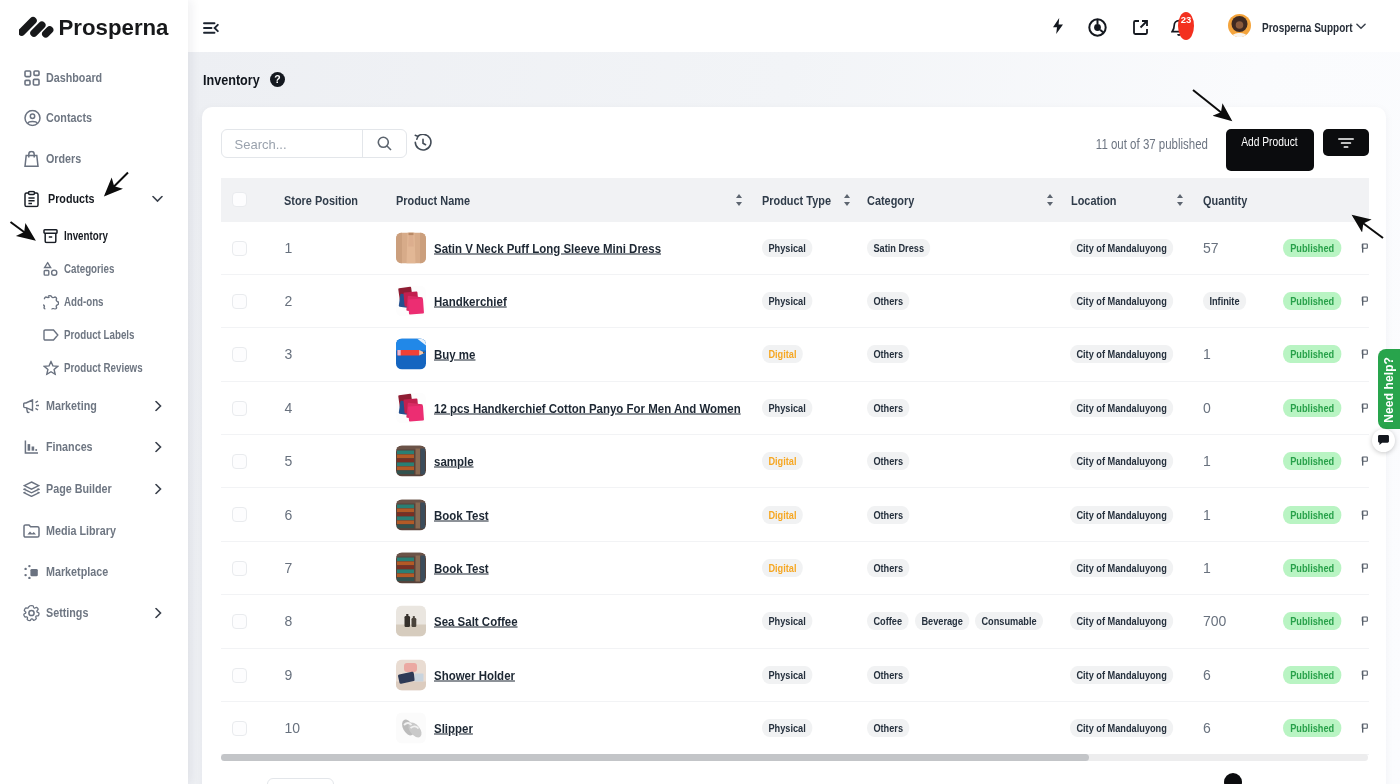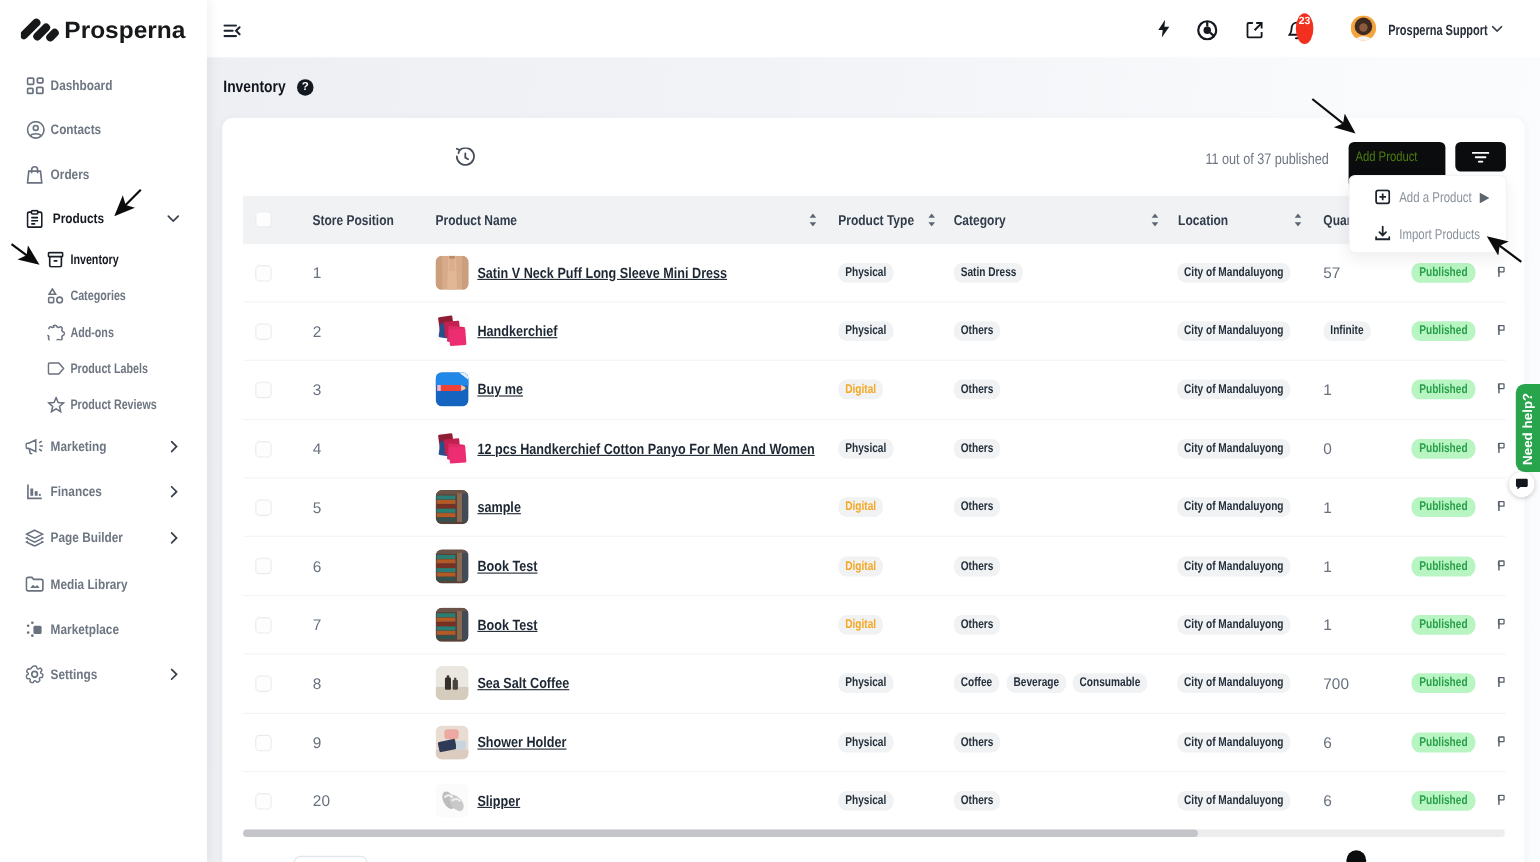--- a/index.html
+++ b/index.html
@@ -83,54 +83,47 @@
         <path d="M1 1 L5.5 5.5 L10 1"></path>
       </svg>
 </div>
 
 <div id="content">
   <div class="abs" style="left:15px;top:19px;font-size:15px;font-weight:700;color:#10151c;transform:scaleX(.84);transform-origin:left top">Inventory</div>
   <div class="abs" style="left:82px;top:19.5px;width:15px;height:15px;background:#14181f;border-radius:50%;color:#fff;font-size:10.5px;font-weight:700;text-align:center;line-height:15px">?</div>
 
   <div id="card">
 
+    <div class="abs" style="left:18.5px;top:21.5px;width:186px;height:29px;border:1px solid #e3e6ea;border-radius:6px;background:#fff">
+      <div class="abs" style="left:13px;top:7px;font-size:13px;color:#9aa2ad">Search...</div>
+      <div class="abs" style="left:140px;top:0;width:1px;height:27px;background:#e3e6ea"></div>
+      <svg class="abs" style="left:155px;top:6.5px" width="15" height="15" viewBox="0 0 15 15" fill="none" stroke="#5c646e" stroke-width="1.6">
+            <circle cx="6.3" cy="6.3" r="5"></circle>
+            <path d="M10 10 L14 14"></path>
+          </svg>
+    </div>
 
     <svg class="abs" style="left:212px;top:27px" width="18" height="18" viewBox="0 0 18 18" fill="none" stroke="#434c57" stroke-width="1.6" stroke-linecap="round">
       <path d="M3.6 2.6 A7.8 7.8 0 1 1 1.3 8.2" fill="none"></path>
       <path d="M1.2 1.2 L3.9 2.4 L2.8 5.2" stroke-width="1.5" stroke-linejoin="round"></path>
       <path d="M9 5.4 V9.3 L11.6 10.7"></path>
     </svg>
 
     <div class="abs" style="left:866px;top:28.5px;width:140px;font-size:14px;color:#6d7582;text-align:right;white-space:nowrap;transform:scaleX(.82);transform-origin:right center">11 out of 37 published</div>
 
-    <div class="abs" style="left:1023.5px;top:22.4px;width:88px;height:42px;background:#0b0c0e;border-radius:5px;color:#4d7c0f;font-size:12.5px;text-align:left;line-height:27px"><span style="display:inline-block;transform:scaleX(.82)">Add Product</span></div>
+    <div class="abs" style="left:1023.5px;top:22.4px;width:88px;height:42px;background:#0b0c0e;border-radius:5px;color:#ffffff;font-size:12.5px;text-align:center;line-height:27px"><span style="display:inline-block;transform:scaleX(.82)">Add Product</span></div>
 
     <div class="abs" style="left:1121.4px;top:22.4px;width:45.5px;height:27px;background:#0b0c0e;border-radius:5px">
       <svg class="abs" style="left:15px;top:8.5px" width="16" height="10" viewBox="0 0 16 10" stroke="#fff" stroke-width="1.7" stroke-linecap="round">
             <path d="M0.8 1 H15.2"></path>
             <path d="M3.6 5 H12.4"></path>
             <path d="M6.4 9 H9.6"></path>
           </svg>
     </div>
 
-    <div class="abs" style="left:1023.5px;top:51.5px;width:144.5px;height:71px;background:#fff;border:1px solid #f2f3f5;border-radius:6px;box-shadow:0 5px 14px rgba(25,35,55,.07);z-index:20">
-      <svg class="abs" style="left:23px;top:12.5px" width="14" height="14" viewBox="0 0 14 14" fill="none" stroke="#1d242e" stroke-width="1.6">
-            <rect x="1" y="1" width="12" height="12" rx="2"></rect>
-            <path d="M7 4 V10 M4 7 H10"></path>
-          </svg>
-      <div class="abs" style="left:45px;top:12.5px;font-size:13px;color:#8a919c;transform:scaleX(.8);transform-origin:left top;white-space:nowrap">Add a Product</div>
-      <svg class="abs" style="left:118px;top:15px" width="9" height="10" viewBox="0 0 9 10" fill="#5d656f">
-            <path d="M0 0 L9 5 L0 10 Z"></path>
-          </svg>
-      <svg class="abs" style="left:23px;top:45px" width="14" height="14" viewBox="0 0 14 14" fill="none" stroke="#1d242e" stroke-width="1.6" stroke-linecap="round">
-            <path d="M7 1 V8.5 M4 6 L7 9 L10 6"></path>
-            <path d="M1 10.5 V12.5 H13 V10.5"></path>
-          </svg>
-      <div class="abs" style="left:45px;top:45px;font-size:13px;color:#8a919c;transform:scaleX(.8);transform-origin:left top;white-space:nowrap">Import Products</div>
-    </div>
 
     <div class="abs" style="left:19.4px;top:71px;width:1147.2px">
       <div style="position:relative;height:43.5px;background:#f1f2f4">
         <div class="cb" style="left:10.6px;top:14px"></div>
         <div class="hcell" style="left:63px">Store Position</div>
         <div class="hcell" style="left:174.5px">Product Name</div>
         <svg class="srt" style="left:514px" width="8" height="12" viewBox="0 0 8 12" fill="#5d6570">
               <path d="M4 0 L7 4 H1 Z"></path>
               <path d="M4 12 L1 8 H7 Z"></path>
             </svg>
@@ -364,21 +357,21 @@
 <span class="pill vcent" style="left:848.6px">City of Mandaluyong</span>
 <div class="qty" style="left:981.6px">6</div>
 <div class="pub" style="left:1061.6px">Published</div>
 <div class="flagi"><svg width="8" height="10" viewBox="0 0 8 10" fill="none">
                   <rect x="1.3" y="1" width="5" height="4.2" rx="0.5" stroke="#575f6a" stroke-width="1.15"></rect>
                   <rect x="1" y="1" width="1.35" height="8.6" fill="#575f6a"></rect>
                 </svg></div>
 </div>
 <div class="row">
 <div class="cb" style="left:10.6px;top:19px"></div>
-<div class="num" style="left:63px">20</div>
+<div class="num" style="left:63px">10</div>
 <div class="pimg"><svg width="30" height="31" viewBox="0 0 30 31">
                   <rect width="30" height="31" fill="#fbfbfb"></rect>
                   <ellipse cx="12" cy="15" rx="5" ry="8.5" fill="#bcbcbc" transform="rotate(-28 12 15)"></ellipse>
                   <ellipse cx="19" cy="17.5" rx="5" ry="8.5" fill="#c9c9c9" transform="rotate(-38 19 17.5)"></ellipse>
                   <path d="M8 12.5 Q12 8.5 15.5 12.5" stroke="#f1f1f1" stroke-width="1.8" fill="none"></path>
                   <path d="M14.5 15.5 Q19.5 12 22.5 16" stroke="#f1f1f1" stroke-width="1.8" fill="none"></path>
                 </svg></div>
 <div class="pname" style="left:213px">Slipper</div>
 <span class="pill vcent" style="left:540.6px">Physical</span>
 <span class="pill vcent" style="left:645.6px">Others</span>

